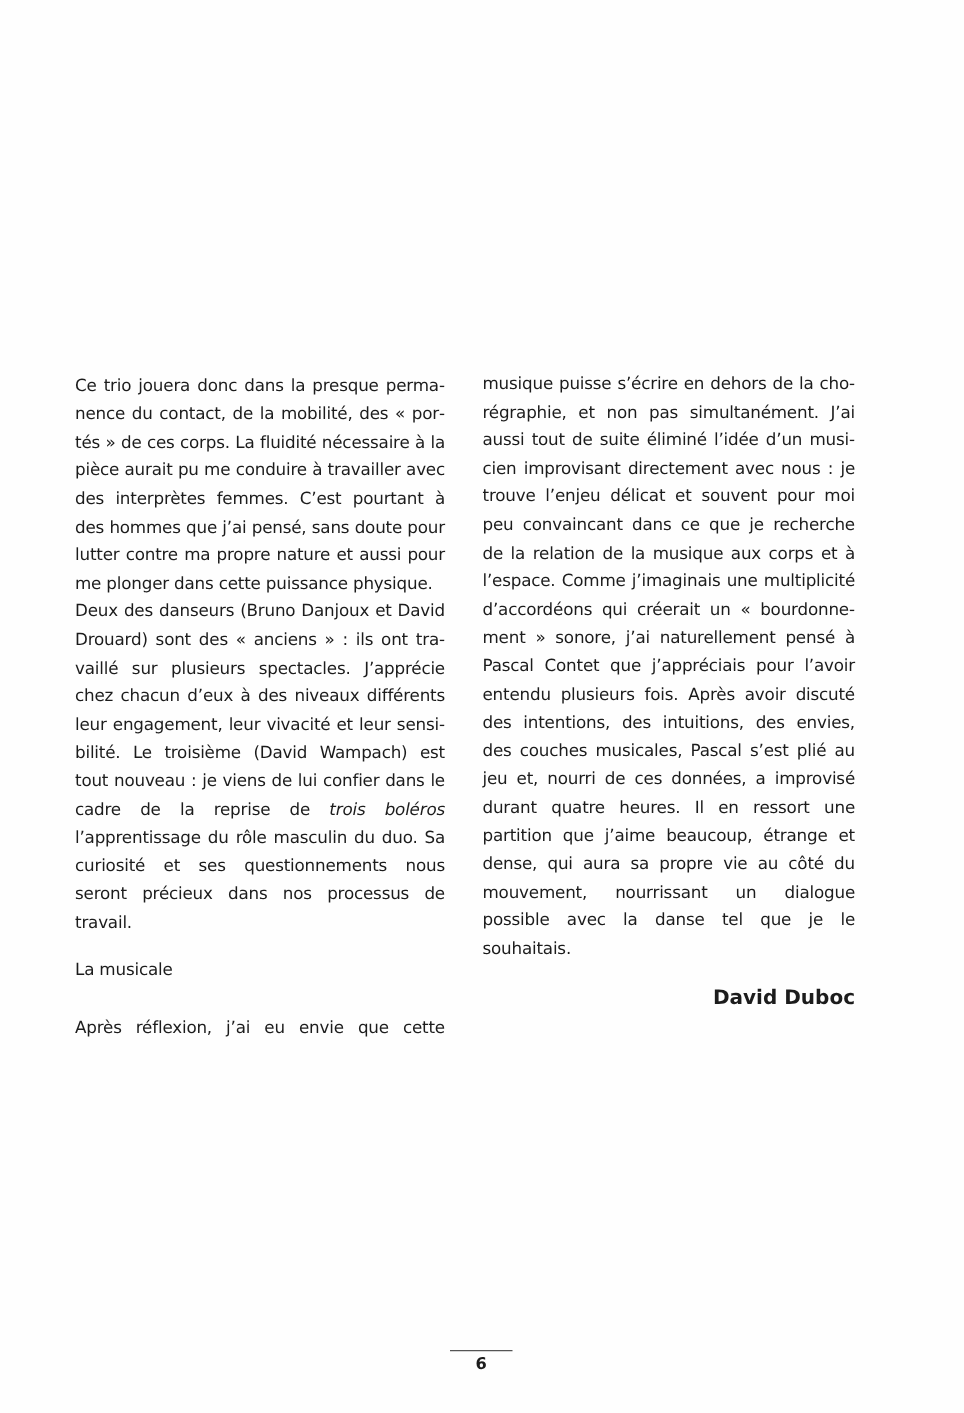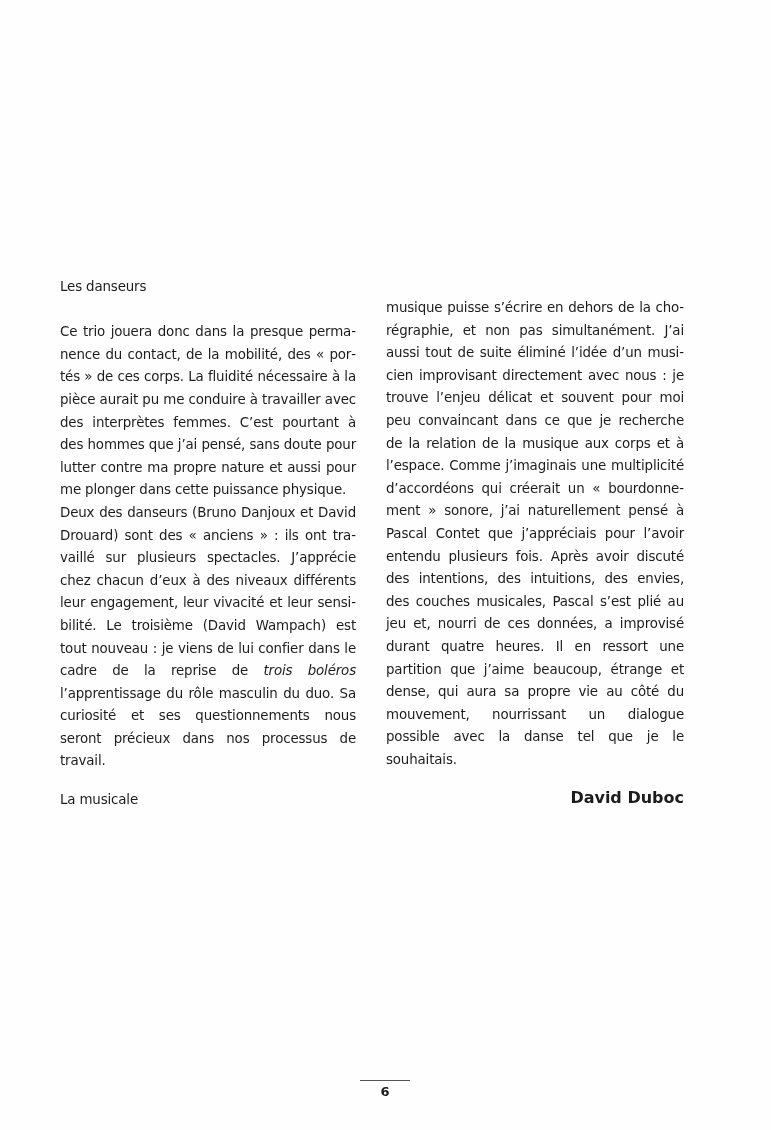--- a/index.html
+++ b/index.html
@@ -69,27 +69,27 @@
       font-size: 13px;
       font-weight: bold;
     }
   </style>
 </head>
 <body>
 
 <div class="page">
 
   <div class="column col-left">
-    <h3 class="heading">Les danseurs</h3>
     <div class="gap"></div>
     <p class="para">Ce trio jouera donc dans la presque perma­nence du contact, de la mobilité, des « por­tés » de ces corps. La fluidité nécessaire à la pièce aurait pu me conduire à travailler avec des interprètes femmes. C’est pourtant à des hommes que j’ai pensé, sans doute pour lut­ter contre ma propre nature et aussi pour me plonger dans cette puissance physique.</p>
     <p class="para"><span>Deux des danseurs (Bruno Danjoux et David Drouard) sont des « anciens » : ils ont tra­vaillé sur plusieurs spectacles. J’apprécie chez chacun d’eux à des niveaux différents leur engagement, leur vivacité et leur sensi­bilité. Le troisième (David Wampach) est tout nouveau : je viens de lui confier dans le cadre de la reprise de </span><em>trois boléros</em><span> l’apprentissage du rôle masculin du duo. Sa curiosité et ses questionnements nous seront précieux dans nos processus de travail.</span></p>
     <div class="gap-half"></div>
     <h3 class="heading">La musicale</h3>
     <div class="gap"></div>
+    <p class="para" style="text-align-last: justify;">Après réflexion, j’ai eu envie que cette</p>
   </div>
 
   <div class="column col-right">
     <p class="para">musique puisse s’écrire en dehors de la cho­régraphie, et non pas simultanément. J’ai aussi tout de suite éliminé l’idée d’un musi­cien improvisant directement avec nous : je trouve l’enjeu délicat et souvent pour moi peu convaincant dans ce que je recherche de la relation de la musique aux corps et à l’es­pace. Comme j’imaginais une multiplicité d’accordéons qui créerait un « bourdonne­ment » sonore, j’ai naturellement pensé à Pascal Contet que j’appréciais pour l’avoir entendu plusieurs fois. Après avoir discuté des intentions, des intuitions, des envies, des couches musicales, Pascal s’est plié au jeu et, nourri de ces données, a improvisé durant quatre heures. Il en ressort une partition que j’aime beaucoup, étrange et dense, qui aura sa propre vie au côté du mouvement, nour­rissant un dialogue possible avec la danse  tel que je le souhaitais.</p>
     <div class="signature">David Duboc</div>
   </div>
 
   <div class="page-num-rule"></div>
   <div class="page-num">6</div>
 

